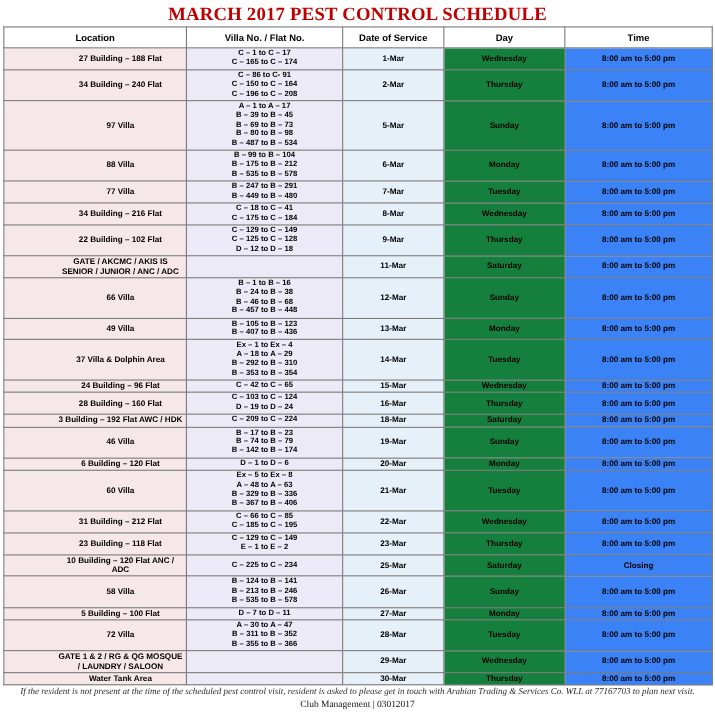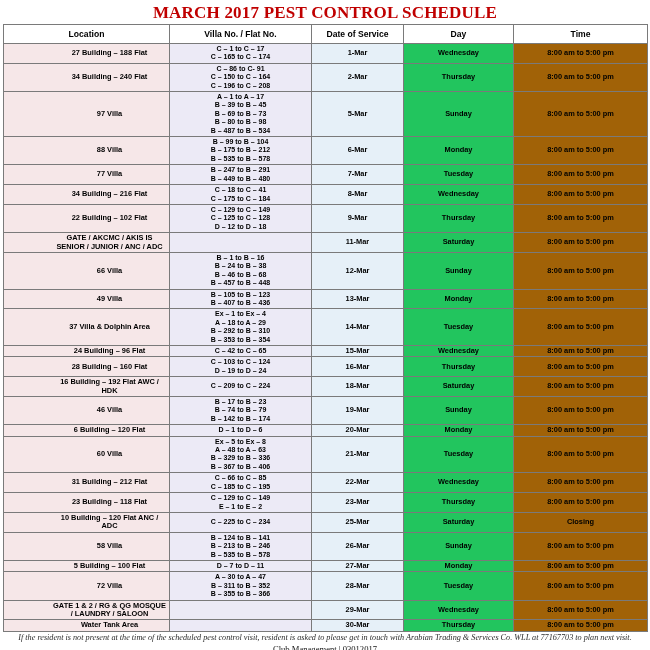--- a/index.html
+++ b/index.html
@@ -47,22 +47,22 @@
   thead th{
     background:#ffffff;
     font-size:8.6px;
     font-weight:bold;
     color:#000;
     height:16px;
   }
   td.loc{background:#f6e7e8;padding-left:48px;}
   td.villa{background:#eceaf6;font-size:7px;}
   td.date{background:#e6f0f8;}
-  td.day{background:#22c55e;}
-  td.time{background:#a16207;}
+  td.day{background:#15803d;}
+  td.time{background:#3b82f6;}
   td.villa .ln{display:block;white-space:nowrap;}
   .footer{
     margin-top:1px;
     text-align:center;
     font-size:8.2px;
     font-style:italic;
     color:#2b2b2b;
     line-height:10px;
     font-family:"Liberation Serif", serif;
   }
@@ -227,21 +227,21 @@
           <td class="loc">28 Building – 160 Flat</td>
           <td class="villa">
             <span class="ln">C – 103 to C – 124</span>
             <span class="ln">D – 19 to D – 24</span>
           </td>
           <td class="date">16-Mar</td>
           <td class="day">Thursday</td>
           <td class="time">8:00 am to 5:00 pm</td>
         </tr>
         <tr>
-          <td class="loc">16 Building – 192 Flat AWC / HDK</td>
+          <td class="loc">3 Building – 192 Flat AWC / HDK</td>
           <td class="villa">
             <span class="ln">C – 209 to C – 224</span>
           </td>
           <td class="date">18-Mar</td>
           <td class="day">Saturday</td>
           <td class="time">8:00 am to 5:00 pm</td>
         </tr>
         <tr>
           <td class="loc">46 Villa</td>
           <td class="villa">

